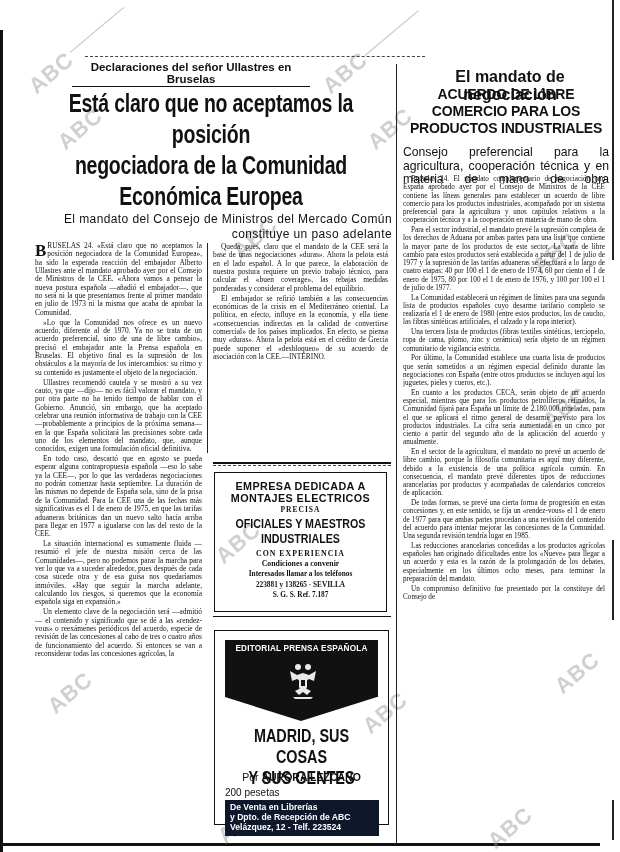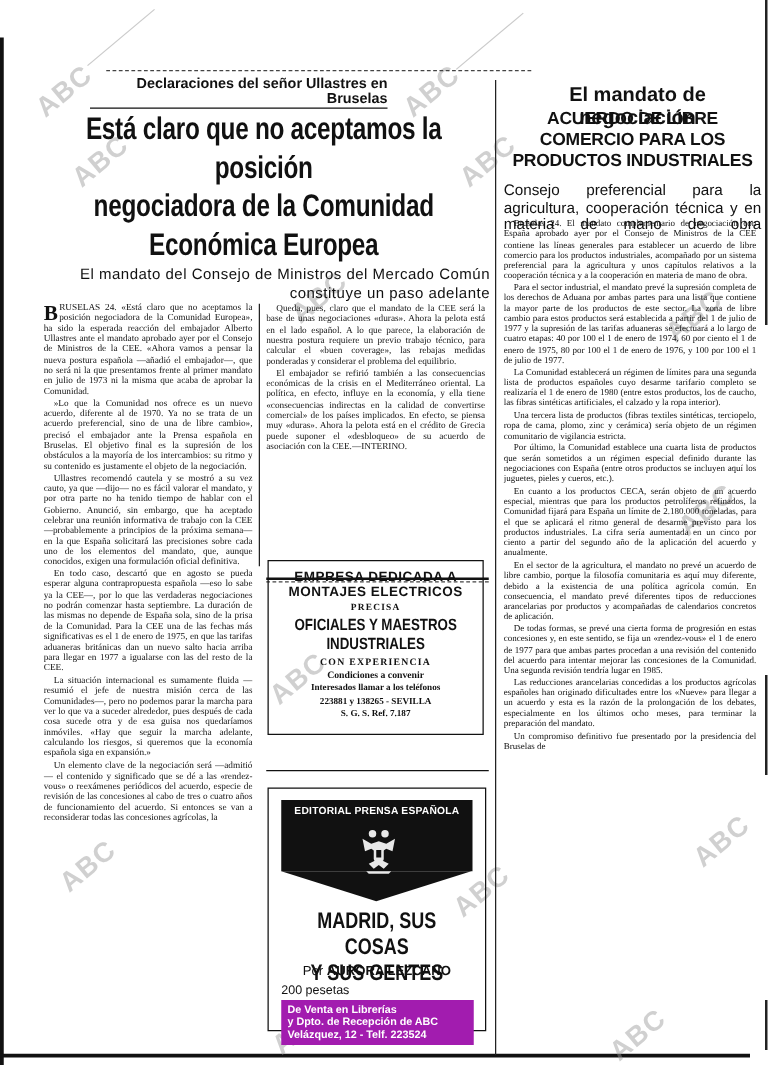--- a/index.html
+++ b/index.html
@@ -18,21 +18,21 @@
   
   .wm { position: absolute; font-family: "Liberation Sans", sans-serif; font-size: 22px; color: rgba(150,150,150,0.45);
         transform: rotate(-40deg); letter-spacing: 1px; font-weight: bold; }
   .wm-line { position: absolute; height: 1px; background: rgba(150,150,150,0.5); transform-origin: left center; transform: rotate(-40deg); }
 
   
   .folio { position: absolute; left: 85px; top: 43px; width: 340px; font-size: 8.5px; font-weight: bold;
            letter-spacing: 1.6px; white-space: nowrap; }
   .folio-rule { position: absolute; left: 85px; top: 56px; width: 340px; border-top: 1px dashed #444; }
 
-  .kicker-left { position: absolute; left: 72px; top: 61px; width: 238px; text-align: right;
+  .kicker-left { position: absolute; left: 72px; top: 61px; width: 238px; text-align: center;
                  font-family: "Liberation Sans", sans-serif; font-weight: bold; font-size: 11.5px;
                  border-bottom: 1.5px solid #111; padding-bottom: 1px; }
 
   .headline { position: absolute; left: 30px; top: 88px; width: 362px; text-align: center;
               font-family: "Liberation Sans", sans-serif; font-weight: bold; font-size: 25px;
               line-height: 31px; transform: scaleX(0.78); transform-origin: left top; width: 464px;
               letter-spacing: -0.3px; }
   .subhead { position: absolute; left: 32px; top: 166px; width: 360px; text-align: center;
              font-family: "Liberation Sans", sans-serif; font-weight: bold; font-size: 13.2px; line-height: 17px; }
   .deck { position: absolute; left: 32px; top: 212px; width: 360px; text-align: right;
@@ -53,21 +53,21 @@
               font-family: "Liberation Sans", sans-serif; font-weight: bold; font-size: 16px; }
   .r-head { position: absolute; left: 403px; top: 86px; width: 206px; text-align: center;
             font-family: "Liberation Sans", sans-serif; font-weight: bold; font-size: 14px; line-height: 17px;
             letter-spacing: -0.2px; }
   .r-deck { position: absolute; left: 403px; top: 146px; width: 206px; text-align: justify;
             font-family: "Liberation Sans", sans-serif; font-size: 12.2px; line-height: 13.5px; text-align-last: justify; }
 
   
   .ad1-topline { position: absolute; left: 213px; top: 462px; width: 178px; border-top: 2px solid #111; }
   .ad1-topline2 { position: absolute; left: 213px; top: 465px; width: 178px; border-top: 1px dashed #444; }
-  .ad1 { position: absolute; left: 214px; top: 448px; width: 173px; height: 140px; border: 1.5px solid #111;
+  .ad1 { position: absolute; left: 214px; top: 472px; width: 173px; height: 140px; border: 1.5px solid #111;
          text-align: center; padding-top: 7px; }
   .ad1 .a1 { font-family: "Liberation Sans", sans-serif; font-weight: bold; font-size: 10.8px; line-height: 12px; letter-spacing: 0.4px; }
   .ad1 .a2 { font-size: 7.5px; font-weight: bold; letter-spacing: 1px; margin-top: 1px; }
   .ad1 .a3 { font-family: "Liberation Sans", sans-serif; font-weight: bold; font-size: 13px; line-height: 15px; margin-top: 2px;
              transform: scaleX(0.82); }
   .ad1 .a4 { font-size: 7.8px; font-weight: bold; letter-spacing: 1px; margin-top: 3px; }
   .ad1 .a5 { font-size: 7.8px; font-weight: bold; margin-top: 1px; }
   .ad1 .a6 { font-size: 7.3px; font-weight: bold; line-height: 8.6px; margin-top: 2px; }
   .ad1-bottom { position: absolute; left: 213px; top: 616px; width: 178px; border-top: 1.5px solid #111; }
 
@@ -79,21 +79,21 @@
   .ad2-pub { position: absolute; left: 10px; top: 13px; width: 153px; text-align: center; color: #fff;
              font-family: "Liberation Sans", sans-serif; font-weight: bold; font-size: 8.2px; letter-spacing: 0.2px; }
   .ad2-crest { position: absolute; left: 72px; top: 30px; width: 32px; height: 42px; }
   .ad2-title { position: absolute; left: 4px; top: 95px; width: 165px; text-align: center;
                font-family: "Liberation Sans", sans-serif; font-weight: bold; font-size: 18px; line-height: 21px;
                transform: scaleX(0.8); transform-origin: center top; }
   .ad2-author { position: absolute; left: 4px; top: 140px; width: 165px; text-align: center;
                 font-family: "Liberation Sans", sans-serif; font-size: 10.5px; }
   .ad2-author b { font-weight: bold; }
   .ad2-price { position: absolute; left: 10px; top: 156px; font-family: "Liberation Sans", sans-serif; font-size: 10px; }
-  .ad2-sale { position: absolute; left: 10px; top: 169px; width: 154px; height: 36px; background: #a21caf; color: #fff;
+  .ad2-sale { position: absolute; left: 10px; top: 169px; width: 154px; height: 36px; background: #0f172a; color: #fff;
               font-family: "Liberation Sans", sans-serif; font-size: 8.6px; line-height: 10px; padding: 2px 5px; font-weight: bold; }
 </style>
 </head>
 <body>
 
 <div class="page">
 
   <div class="edge-left"></div>
   <div class="edge-right"></div>
   <div class="edge-right2"></div>
@@ -195,16 +195,16 @@
   <div class="col col3">
     <p>Bruselas 24. El mandato complementario de negociación con España aprobado ayer por el Consejo de Ministros de la CEE contiene las líneas generales para establecer un acuerdo de libre comercio para los productos industriales, acompañado por un sistema preferencial para la agricultura y unos capítulos relativos a la cooperación técnica y a la cooperación en materia de mano de obra.</p>
     <p>Para el sector industrial, el mandato prevé la supresión completa de los derechos de Aduana por ambas partes para una lista que contiene la mayor parte de los productos de este sector. La zona de libre cambio para estos productos será establecida a partir del 1 de julio de 1977 y la supresión de las tarifas aduaneras se efectuará a lo largo de cuatro etapas: 40 por 100 el 1 de enero de 1974, 60 por ciento el 1 de enero de 1975, 80 por 100 el 1 de enero de 1976, y 100 por 100 el 1 de julio de 1977.</p>
     <p>La Comunidad establecerá un régimen de límites para una segunda lista de productos españoles cuyo desarme tarifario completo se realizaría el 1 de enero de 1980 (entre estos productos, los de caucho, las fibras sintéticas artificiales, el calzado y la ropa interior).</p>
     <p>Una tercera lista de productos (fibras textiles sintéticas, terciopelo, ropa de cama, plomo, zinc y cerámica) sería objeto de un régimen comunitario de vigilancia estricta.</p>
     <p>Por último, la Comunidad establece una cuarta lista de productos que serán sometidos a un régimen especial definido durante las negociaciones con España (entre otros productos se incluyen aquí los juguetes, pieles y cueros, etc.).</p>
     <p>En cuanto a los productos CECA, serán objeto de un acuerdo especial, mientras que para los productos petrolíferos refinados, la Comunidad fijará para España un límite de 2.180.000 toneladas, para el que se aplicará el ritmo general de desarme previsto para los productos industriales. La cifra sería aumentada en un cinco por ciento a partir del segundo año de la aplicación del acuerdo y anualmente.</p>
     <p>En el sector de la agricultura, el mandato no prevé un acuerdo de libre cambio, porque la filosofía comunitaria es aquí muy diferente, debido a la existencia de una política agrícola común. En consecuencia, el mandato prevé diferentes tipos de reducciones arancelarias por productos y acompañadas de calendarios concretos de aplicación.</p>
     <p>De todas formas, se prevé una cierta forma de progresión en estas concesiones y, en este sentido, se fija un «rendez-vous» el 1 de enero de 1977 para que ambas partes procedan a una revisión del contenido del acuerdo para intentar mejorar las concesiones de la Comunidad. Una segunda revisión tendría lugar en 1985.</p>
     <p>Las reducciones arancelarias concedidas a los productos agrícolas españoles han originado dificultades entre los «Nueve» para llegar a un acuerdo y esta es la razón de la prolongación de los debates, especialmente en los últimos ocho meses, para terminar la preparación del mandato.</p>
-    <p>Un compromiso definitivo fue presentado por la presidencia del Bruselas de</p>
+    <p>Un compromiso definitivo fue presentado por la constituye del Consejo de</p>
   </div>
 
 </div>
 
 </body></html>

